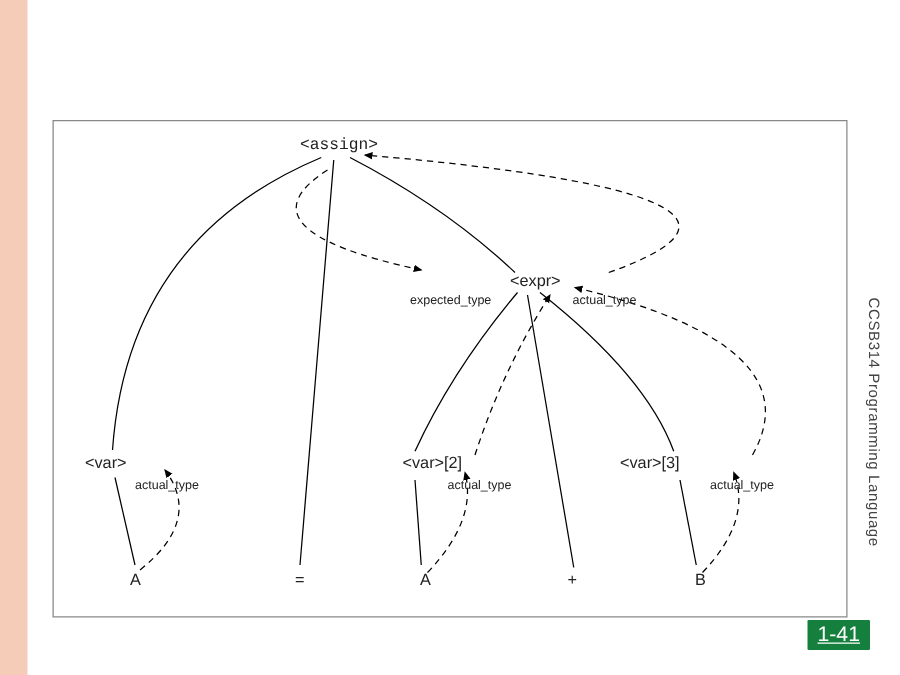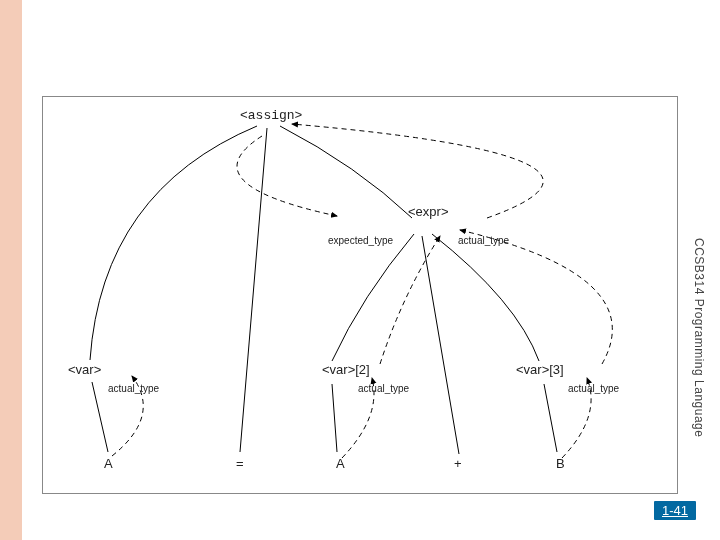--- a/index.html
+++ b/index.html
@@ -31,23 +31,23 @@
     left: 42px;
     top: 96px;
     width: 636px;
     height: 398px;
     border: 1px solid #888;
   }
   .slide-num {
     position: absolute;
     right: 24px;
     bottom: 20px;
-    background: #0369a1;
+    background: #15803d;
     color: #fff;
-    font-size: 13px;
+    font-size: 17px;
     padding: 2px 8px;
     border-radius: 1px;
     text-decoration: underline;
   }
   .vlabel {
     position: absolute;
     right: 14px;
     top: 238px;
     font-size: 12px;
     color: #444;
@@ -116,30 +116,30 @@
   <path d="M 520 362 Q 560 320 545 282" fill="none" stroke="#000" stroke-width="1" stroke-dasharray="5,4" marker-end="url(#arrow)"></path>
 
   <path d="M 338 268 Q 360 200 398 140" fill="none" stroke="#000" stroke-width="1" stroke-dasharray="5,4" marker-end="url(#arrow)"></path>
 
   <path d="M 560 268 Q 610 180 418 134" fill="none" stroke="#000" stroke-width="1" stroke-dasharray="5,4" marker-end="url(#arrow)"></path>
 </svg>
 
 <div class="node" style="left:240px; top:108px;font-family:Liberation Mono, monospace;">&lt;assign&gt;</div>
 
 <div class="node small" style="left:328px; top:215px;">expected_type</div>
-<div class="node" style="left:408px; top:204px;">&lt;expr&gt;</div>
+<div class="node" style="left:408px; top:217px;">&lt;expr&gt;</div>
 <div class="node small" style="left:458px; top:215px;">actual_type</div>
 
 <div class="node" style="left:68px; top:362px;">&lt;var&gt;</div>
 <div class="node small" style="left:108px; top:363px;">actual_type</div>
 
 <div class="node" style="left:322px; top:362px;">&lt;var&gt;[2]</div>
 <div class="node small" style="left:358px; top:363px;">actual_type</div>
 
-<div class="node" style="left:516px; top:362px;">&lt;var&gt;[3]</div>
+<div class="node" style="left:496px; top:362px;">&lt;var&gt;[3]</div>
 <div class="node small" style="left:568px; top:363px;">actual_type</div>
 
 <div class="node" style="left:104px; top:456px;">A</div>
 <div class="node" style="left:236px; top:456px;">=</div>
 <div class="node" style="left:336px; top:456px;">A</div>
 <div class="node" style="left:454px; top:456px;">+</div>
 <div class="node" style="left:556px; top:456px;">B</div>
 
 <div class="vlabel">CCSB314 Programming Language</div>
 

